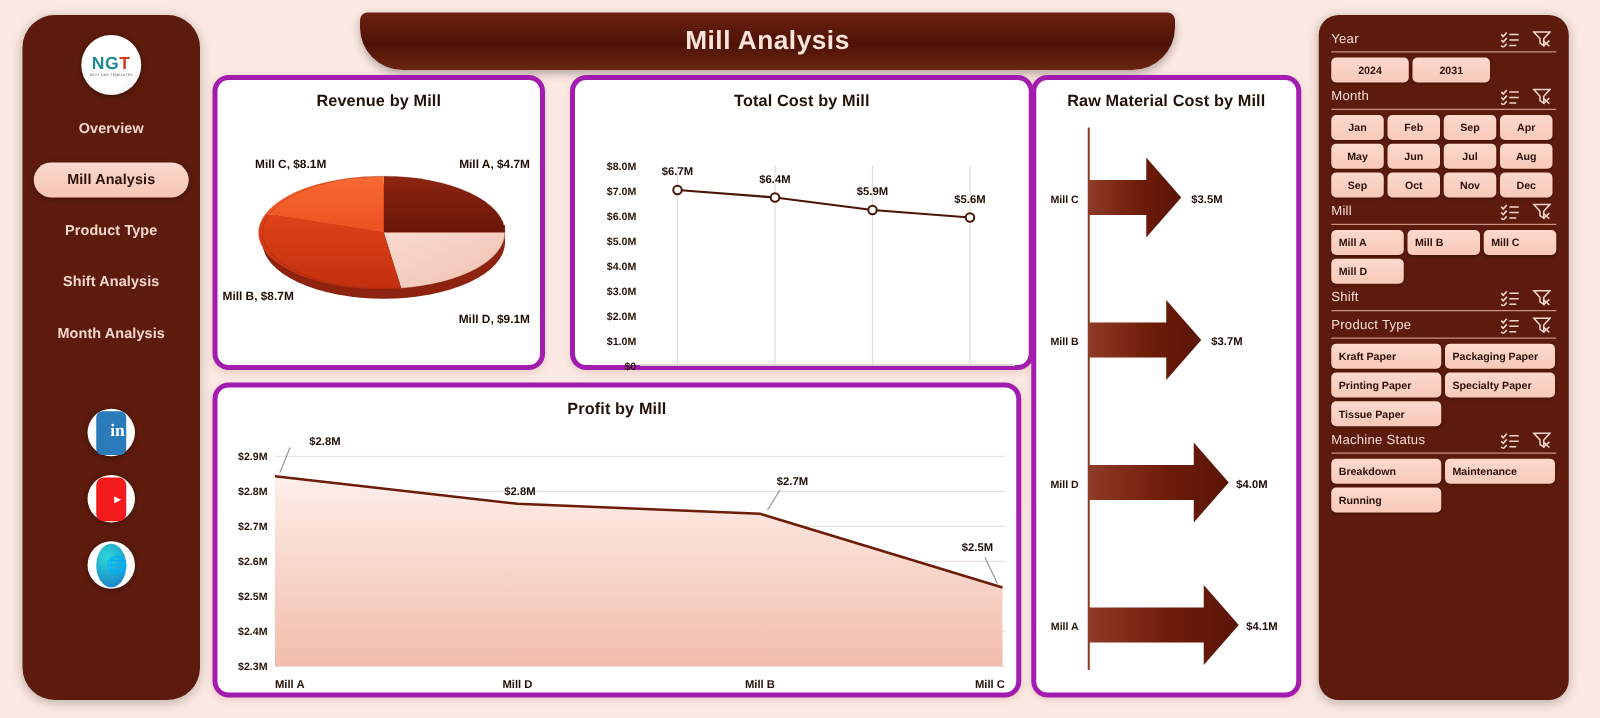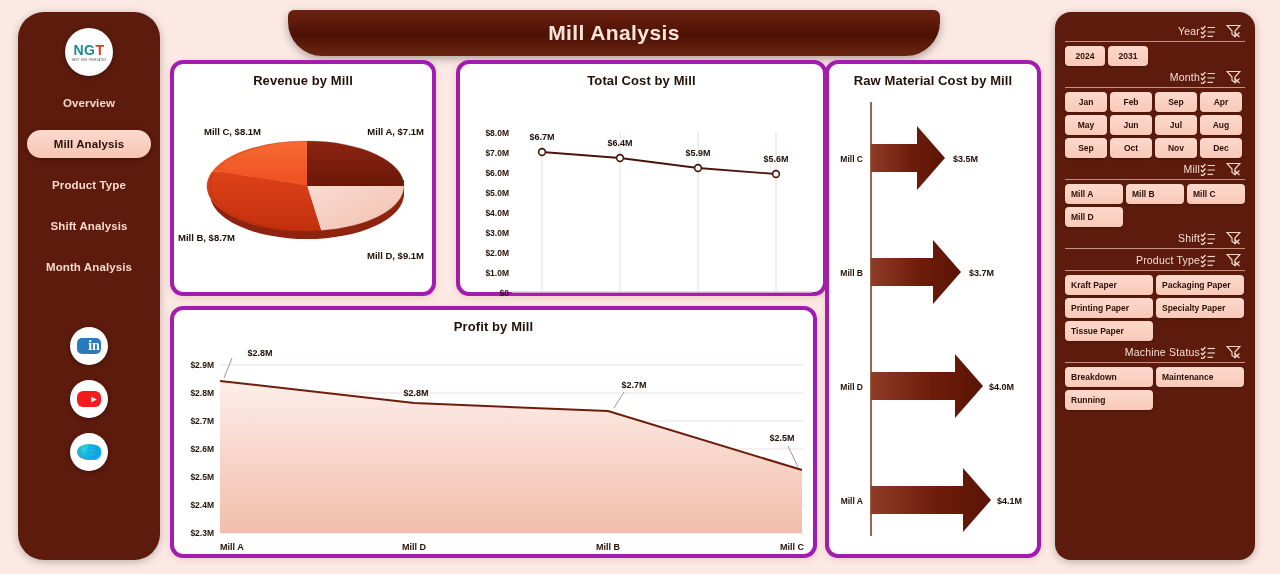--- a/index.html
+++ b/index.html
@@ -42,21 +42,21 @@
     background: linear-gradient(180deg,#fbd9cd,#f6c5b4);
     color: #2a1008;
     box-shadow: 0 1px 4px rgba(0,0,0,.35);
   }
   #socials { margin-top: 46px; display: flex; flex-direction: column; gap: 15px; align-items: center; }
   .social {
     width: 38px; height: 38px; border-radius: 50%;
     background: #fff; display: flex; align-items: center; justify-content: center;
     box-shadow: 0 1px 4px rgba(0,0,0,.35); cursor: pointer;
   }
-  .social .glyph { width: 24px; height: 16px; border-radius: 5px; display:flex; align-items:center; justify-content:center;padding-left:10px; }
+  .social .glyph { width: 24px; height: 35px; border-radius: 5px; display:flex; align-items:center; justify-content:center;padding-left:10px; }
   .s-li .glyph { background: #2a7bb9; color: #fff; font-size: 14px; font-weight: bold; font-family: "Liberation Serif", serif; }
   .s-yt .glyph { background: #f31b1b; border-radius: 6px; color:#fff; font-size: 9px; }
   .s-web .glyph { background: radial-gradient(circle at 35% 30%, #2fd6d6, #1577c4); border-radius: 50%; color:#fff; font-size: 14px; }
 
   
   #title-bar {
     position: absolute; left: 288px; top: 10px;
     width: 652px; height: 46px;
     background: linear-gradient(180deg,#6d2110 0%, #4d1205 55%, #6b2511 100%);
     border-radius: 6px 6px 34px 34px;
@@ -99,36 +99,36 @@
   .raw-val { font-size: 9px; font-weight: bold; fill: #1d0d06; }
 
   
   #filters {
     position: absolute; left: 1055px; top: 12px;
     width: 200px; height: 548px;
     background: #5c1b0c; border-radius: 16px;
     padding: 8px 10px; overflow: hidden;
     box-shadow: 0 2px 9px rgba(0,0,0,.25);
   }
-  .f-head { display: flex; align-items: center; margin-top: 4px; text-align: right; }
+  .f-head { display: flex; align-items: center; margin-top: 4px; }
   .f-title { color: #f6ddd3; font-size: 10.5px; flex: 1; letter-spacing: .2px; }
   .f-icons { display: flex; gap: 10px; align-items: center; padding-right: 4px; }
   .f-rule { height: 1px; background: #c89182; margin: 3px 0 4px 0; }
   .chips { display: flex; flex-wrap: wrap; gap: 3px; }
   .chip {
     background: linear-gradient(180deg,#fcd9cc,#f8c9b9);
     color: #2a1008; font-size: 8.5px; font-weight: bold;
     border-radius: 4px; padding: 5px 6px; cursor: pointer;
     box-shadow: 0 1px 2px rgba(0,0,0,.25);
     white-space: nowrap; text-align: left;
   }
   .g2 .chip { width: calc(50% - 2px); }
   .g3 .chip { width: calc(33.33% - 2px); }
   .g4 .chip { width: calc(25% - 3px); text-align: center; }
-  .g2y .chip { width: 40px; text-align: center; }
+  .g2y .chip { width: 62px; text-align: center; }
 </style>
 </head>
 <body>
 
 <div id="sidebar">
   <div id="logo">
     <div class="lg-main"><span class="t1">NG</span><span class="t2">T</span></div>
     <div class="lg-sub">NEXT GEN TEMPLATES</div>
   </div>
   <div class="nav-item">Overview</div>
@@ -181,21 +181,21 @@
       <ellipse cx="133" cy="106" rx="97" ry="45" fill="#8e2410"></ellipse>
 
       <g>
         <path d="M133 98 L133 53 A97 45 0 0 1 230 98 Z" fill="url(#gA)"></path>
         <path d="M133 98 L230 98 A97 45 0 0 1 147 142.5 Z" fill="url(#gD)"></path>
         <path d="M133 98 L147 142.5 A97 45 0 0 1 38.5 83 Z" fill="url(#gB)"></path>
         <path d="M133 98 L38.5 83 A97 45 0 0 1 133 53 Z" fill="url(#gC)"></path>
       </g>
       <ellipse cx="133" cy="98" rx="97" ry="45" fill="none" stroke="rgba(120,30,10,.25)" stroke-width="1"></ellipse>
     </svg>
-    <div class="pie-label" id="pl-a">Mill A, $7.1M</div>
+    <div class="pie-label" id="pl-a">Mill A, $4.7M</div>
     <div class="pie-label" id="pl-d">Mill D, $9.1M</div>
     <div class="pie-label" id="pl-b">Mill B, $8.7M</div>
     <div class="pie-label" id="pl-c">Mill C, $8.1M</div>
   </div>
 </div>
 
 <div class="card" id="card-cost">
   <div class="card-title">Total Cost by Mill</div>
   <svg width="365" height="210" viewBox="0 0 365 210">
 

